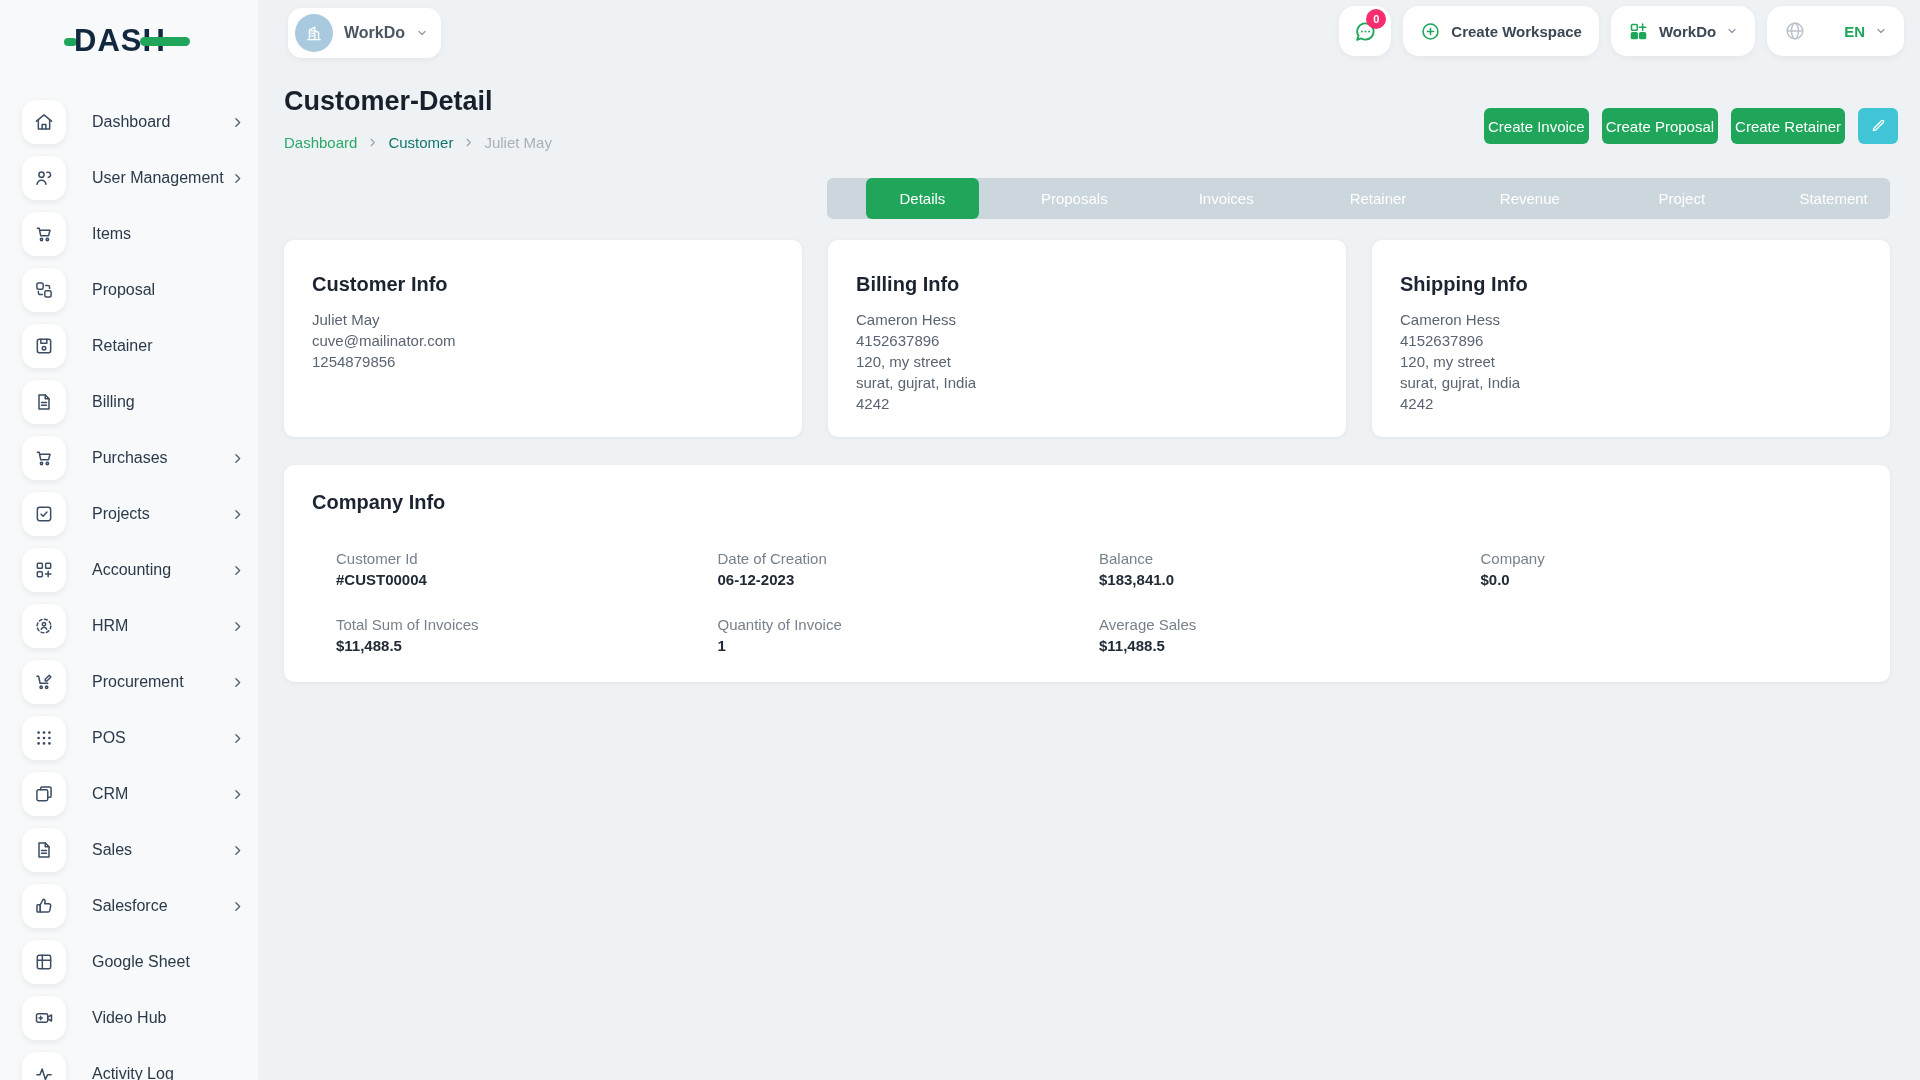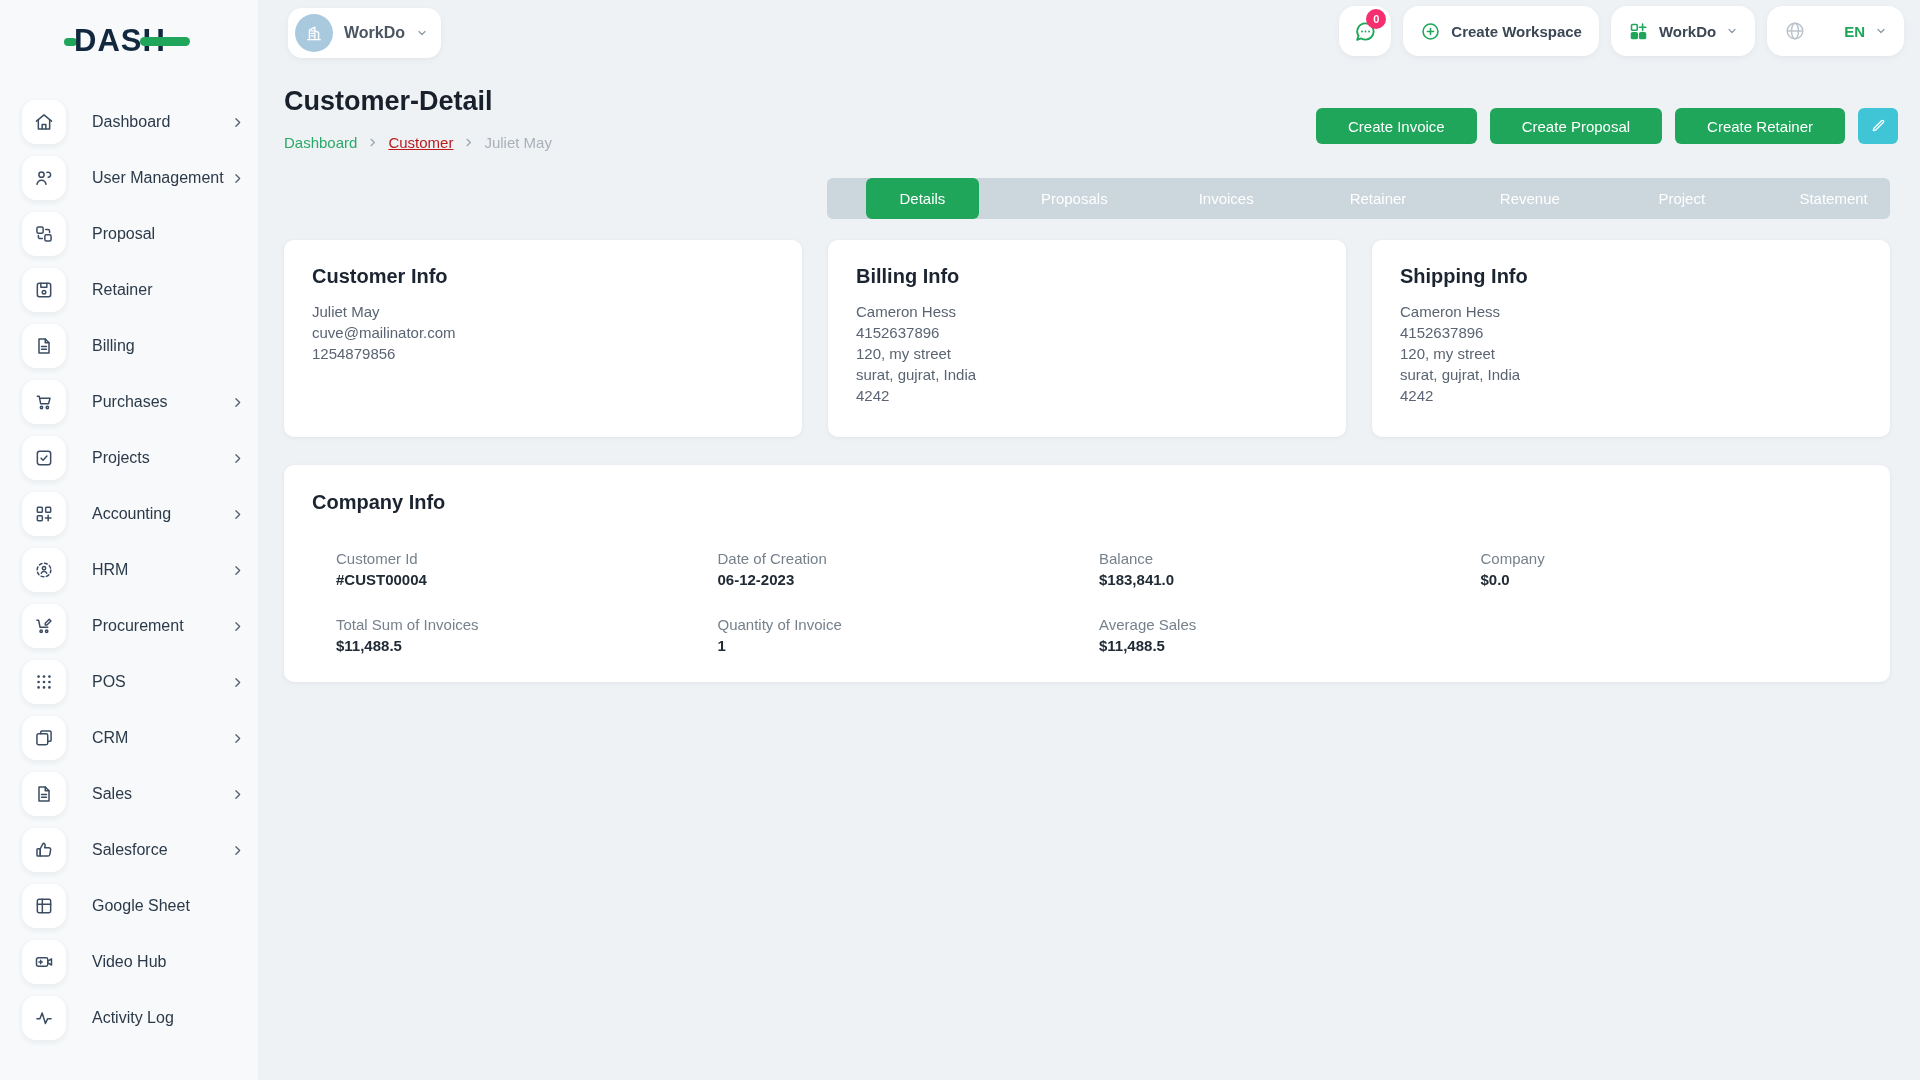--- a/index.html
+++ b/index.html
@@ -73,29 +73,29 @@
   .green-ic { color:#1fa65a; }
   .green-ic svg { width:21px; height:21px; }
   .globe-ic { color:#b9c2ca; }
   .globe-ic svg { width:22px; height:22px; }
   .lang-label { color:#1fa65a; font-size:15px; font-weight:700;margin-left:28px; }
 
   
   .page-title { position:absolute; left:284px; top:86px; font-size:27px; font-weight:700; color:#17202b; }
   .breadcrumb { position:absolute; left:284px; top:134px; display:flex; align-items:center; gap:10px; font-size:15px; }
   .bc-link { color:#2aa968; cursor:pointer; }
-  .bc-mid { color:#b91c1c; cursor:pointer;text-decoration:underline; }
+  .bc-mid { color:#0f766e; cursor:pointer; }
   .bc-cur { color:#a9b0b7; }
   .bc-sep { color:#9aa3ab; }
   .bc-sep svg { width:11px; height:11px; }
 
   .header-actions { position:absolute; right:22px; top:108px; display:flex; align-items:center; gap:13px; }
   .btn-green {
     height:36px; background:#1fa65a; color:#fff; border:none; border-radius:6px;
-    font-family:inherit; font-size:15px; font-weight:500; padding:0 32px; cursor:pointer; white-space:nowrap;
+    font-family:inherit; font-size:15px; font-weight:500; padding:0 4px; cursor:pointer; white-space:nowrap;
   }
   .btn-edit {
     width:40px; height:36px; background:#3fc5d5; border:none; border-radius:6px;
     display:flex; align-items:center; justify-content:center; color:#fff; cursor:pointer;
   }
   .btn-edit svg { width:16px; height:16px; }
 
   
   .tabs {
     position:absolute; left:827px; top:178px; width:1063px; height:41px;
@@ -108,21 +108,21 @@
   .tab.active { background:#1fa65a; font-weight:500; }
 
   
   .cards-row {
     position:absolute; left:284px; top:240px; width:1606px;
     display:grid; grid-template-columns:repeat(3,1fr); gap:26px;
   }
   .card {
     background:#fff; border-radius:10px; box-shadow:0 1px 4px rgba(21,34,50,0.07);
   }
-  .info-card { height:197px; padding:25px 28px; }
+  .info-card { height:197px; padding:33px 28px; }
   .card-title { font-size:20px; font-weight:700; color:#1b2430; margin-bottom:13px; }
   .card-line { font-size:15px; color:#5a6472; line-height:21px; }
 
   .company-card {
     position:absolute; left:284px; top:465px; width:1606px; height:217px;
     padding:26px 28px;
   }
   .company-grid {
     margin:36px 0 0 24px;
     display:grid; grid-template-columns:repeat(4,1fr); row-gap:28px;
@@ -157,20 +157,30 @@
             <path d="M3.6 19.5c.6-3.1 2.7-4.9 5.4-4.9s4.8 1.8 5.4 4.9"></path>
             <path d="M15.5 5.3a3.1 3.1 0 1 1 1.6 5.9"></path>
           </svg>
         </span>
         <span class="side-label">User Management</span>
         <span class="side-chev">
           <svg viewBox="0 0 24 24" fill="none" stroke="currentColor" stroke-width="2.4" stroke-linecap="round" stroke-linejoin="round">
             <path d="m9 5 7 7-7 7"></path>
           </svg>
         </span>
+      </div>
+      <div class="side-item">
+        <span class="icon-box">
+          <svg viewBox="0 0 24 24" fill="none" stroke="currentColor" stroke-width="1.8" stroke-linecap="round" stroke-linejoin="round">
+            <path d="M4 5h2.2l1.8 9h9.5l1.7-6.5H7.1"></path>
+            <circle cx="9" cy="18.6" r="1.4"></circle>
+            <circle cx="16" cy="18.6" r="1.4"></circle>
+          </svg>
+        </span>
+        <span class="side-label">Items</span>
       </div>
       <div class="side-item">
         <span class="icon-box">
           <svg viewBox="0 0 24 24" fill="none" stroke="currentColor" stroke-width="1.8" stroke-linecap="round" stroke-linejoin="round">
             <rect x="3.5" y="3.5" width="7.5" height="7.5" rx="1.8"></rect>
             <rect x="13" y="13" width="7.5" height="7.5" rx="1.8"></rect>
             <path d="M14 6.5h2.7a2 2 0 0 1 2 2v1.8"></path>
             <path d="M10 17.5H7.3a2 2 0 0 1-2-2v-1.8"></path>
           </svg>
         </span>

